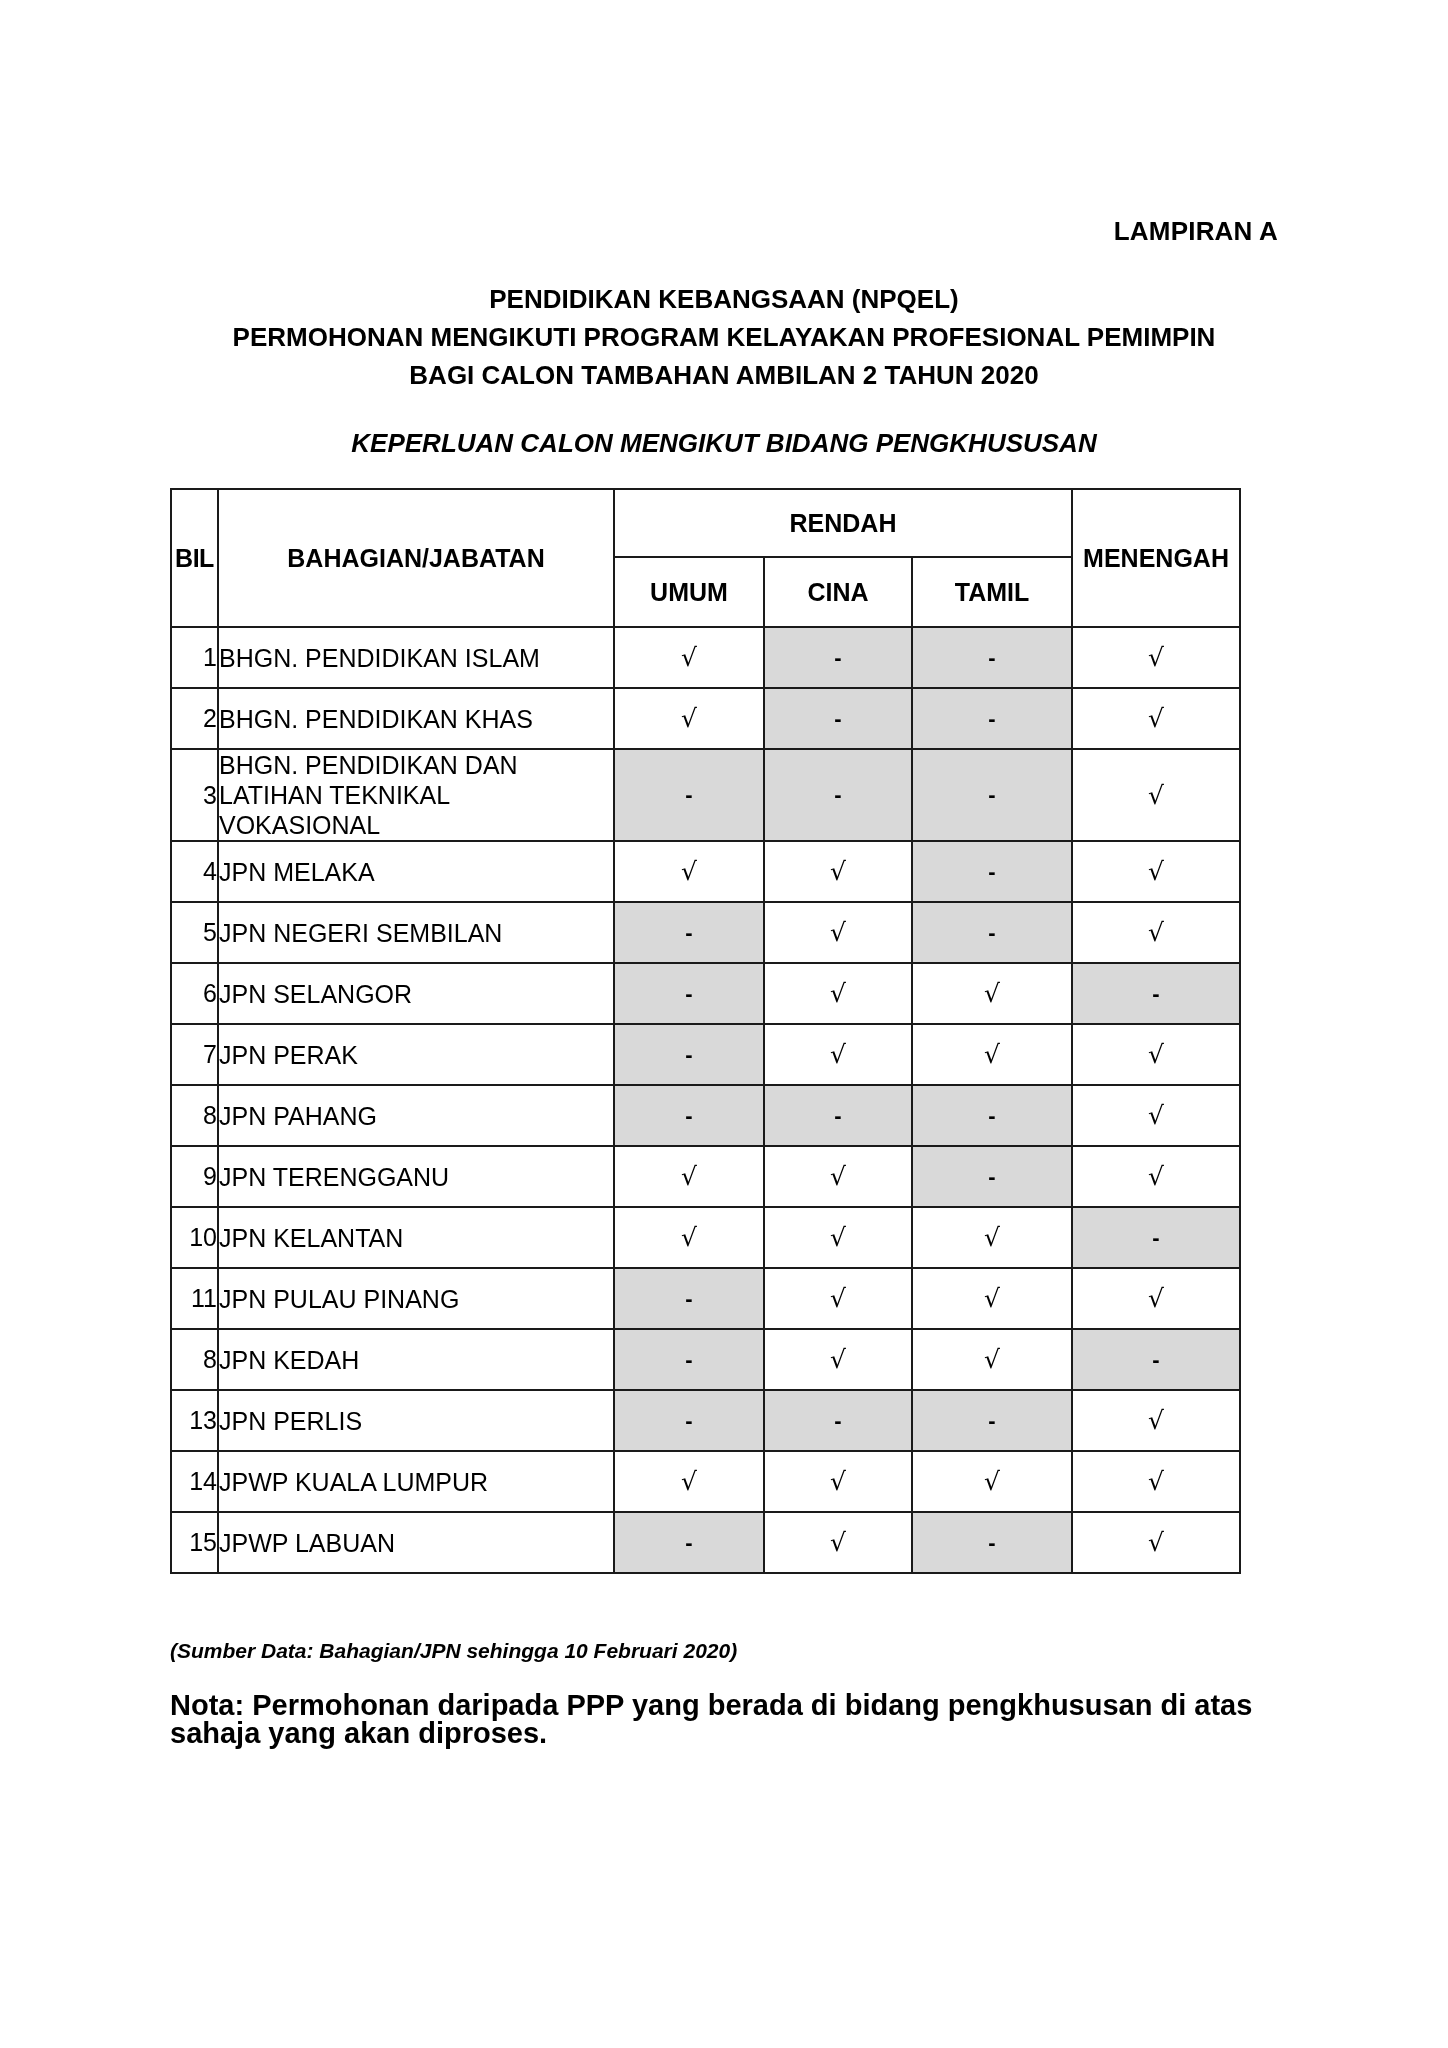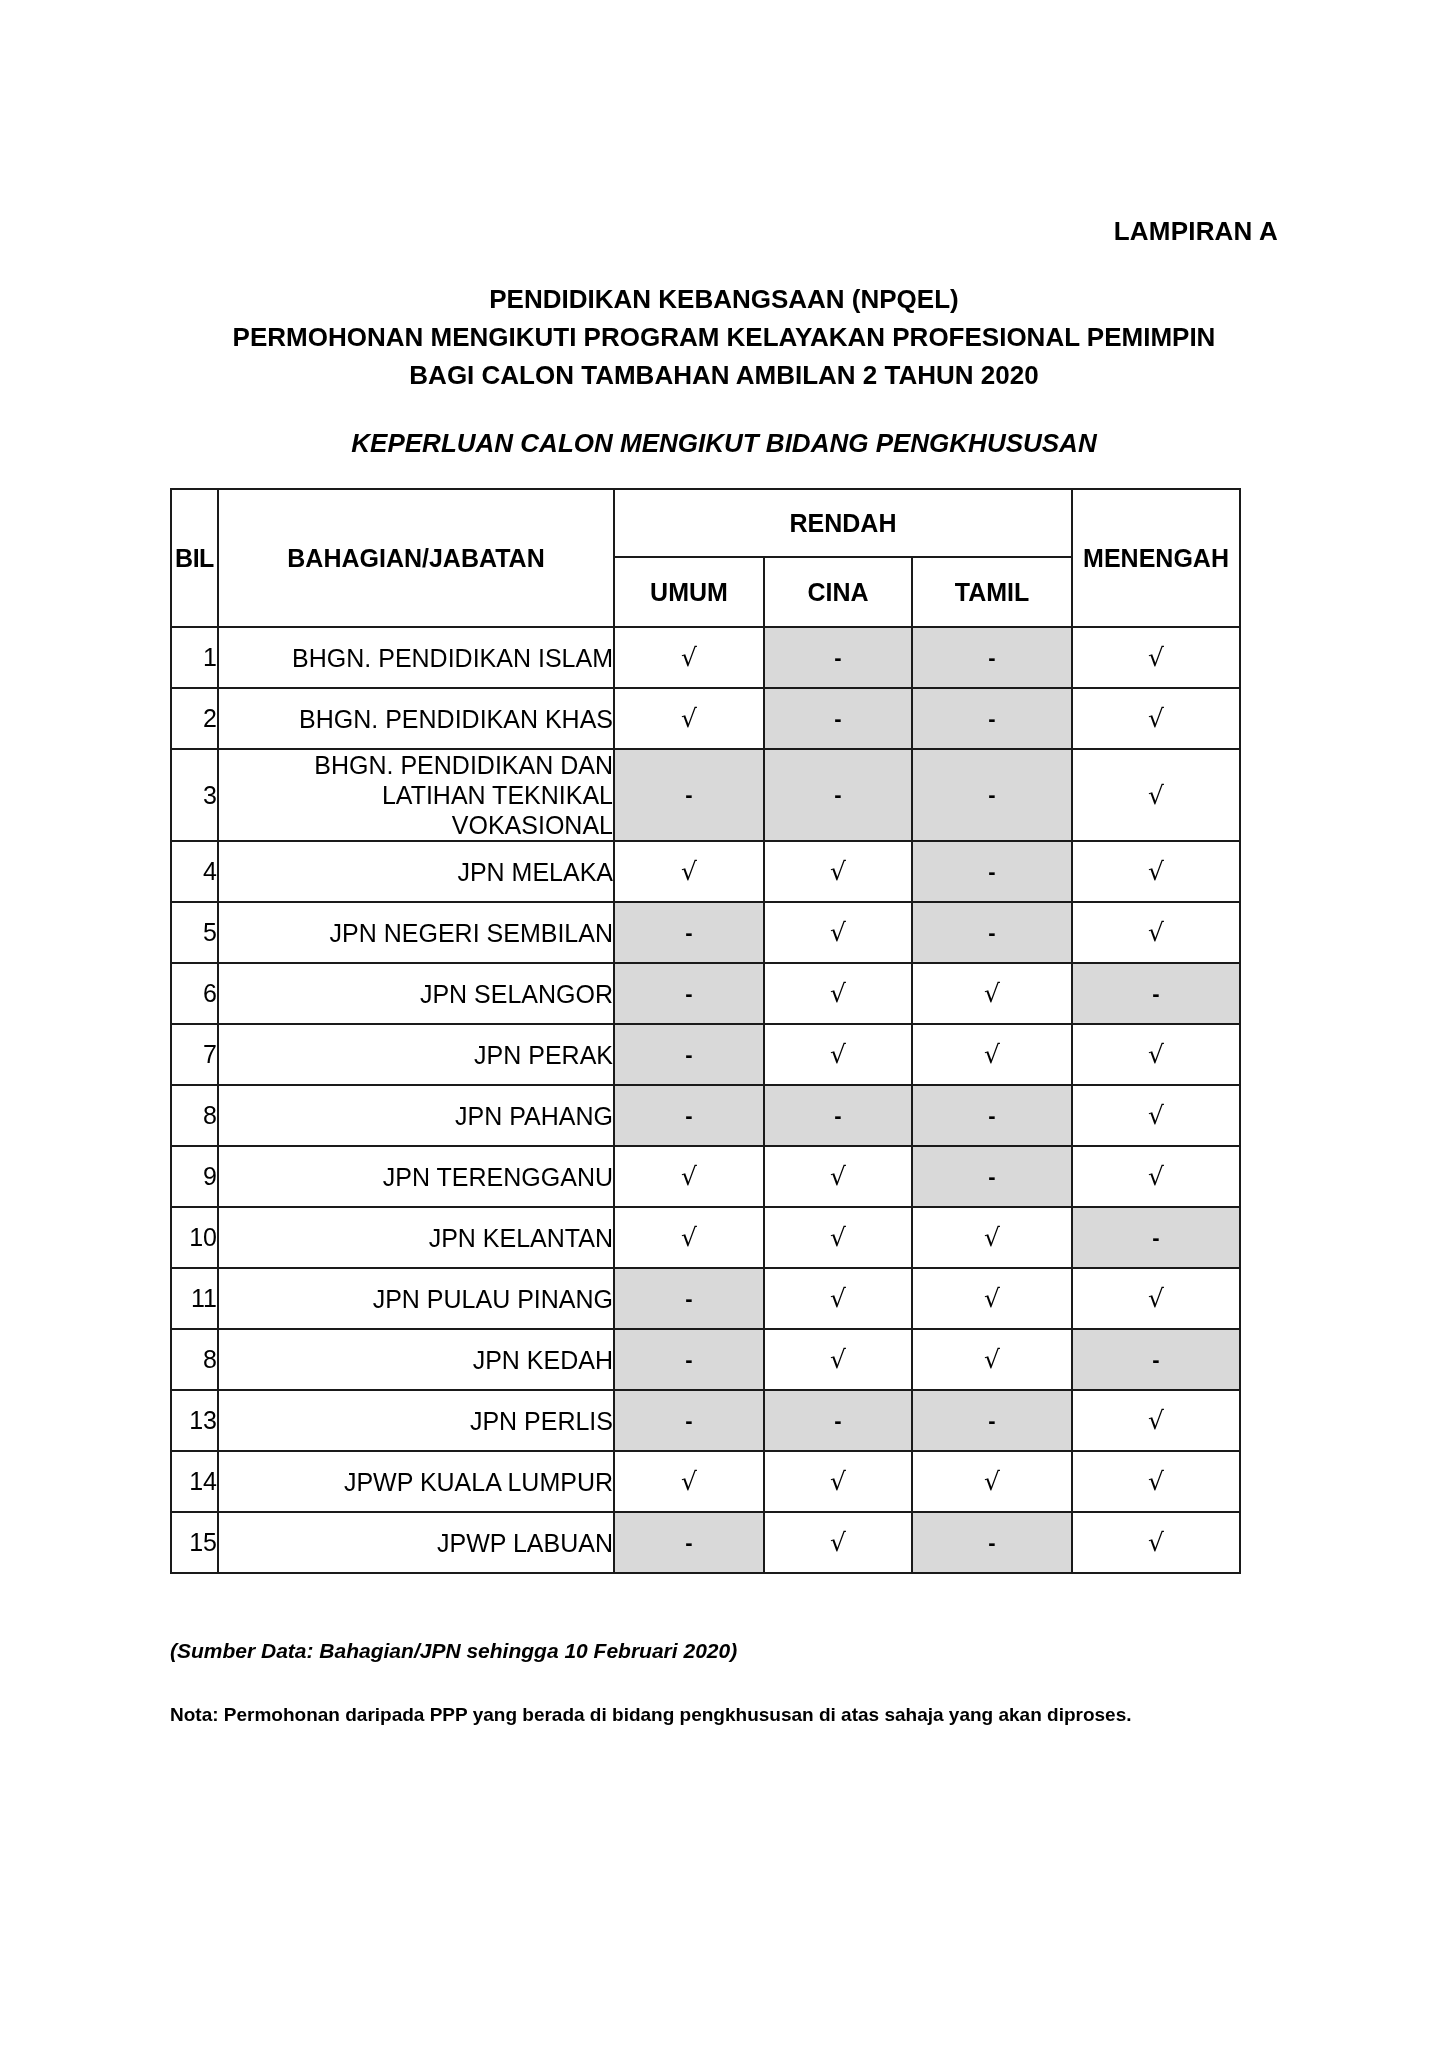--- a/index.html
+++ b/index.html
@@ -33,30 +33,30 @@
   .c-umum { width: 150px; }
   .c-cina { width: 148px; }
   .c-tamil { width: 160px; }
   .c-men { width: 168px; }
   tr.h1 th { height: 66px; }
   tr.h2 th { height: 68px; border-radius: 15px; }
   th.bil-h { text-align: left; padding-left: 1px; letter-spacing: -0.5px; }
   tbody tr { height: 61px; }
   tbody tr.tall { height: 91px; }
   td.bil { text-align: right; padding-right: 6px; }
-  td.name { text-align: right; padding-left: 2px; line-height: 30px; }
+  td.name { text-align: left; padding-left: 2px; line-height: 30px; }
   td.mark { text-align: center; font-family: "DejaVu Serif", serif; font-size: 26px; }
   td.mark.dash { background: #d9d9d9; font-family: "Liberation Sans", sans-serif; font-weight: bold; font-size: 22px; }
   .source {
     position: absolute; top: 1639px; left: 170px;
     font-size: 21px; font-weight: bold; font-style: italic;
   }
   .note {
     position: absolute; top: 1691px; left: 170px; width: 1110px;
-    font-size: 19px; font-weight: bold; line-height: 48px;
+    font-size: 29px; font-weight: bold; line-height: 28px;
   }
 </style>
 </head>
 <body>
 
 <div class="lampiran">LAMPIRAN A</div>
 
 <div class="title-block">
   <div>PENDIDIKAN KEBANGSAAN (NPQEL)</div>
   <div>PERMOHONAN MENGIKUTI PROGRAM KELAYAKAN PROFESIONAL PEMIMPIN</div>

